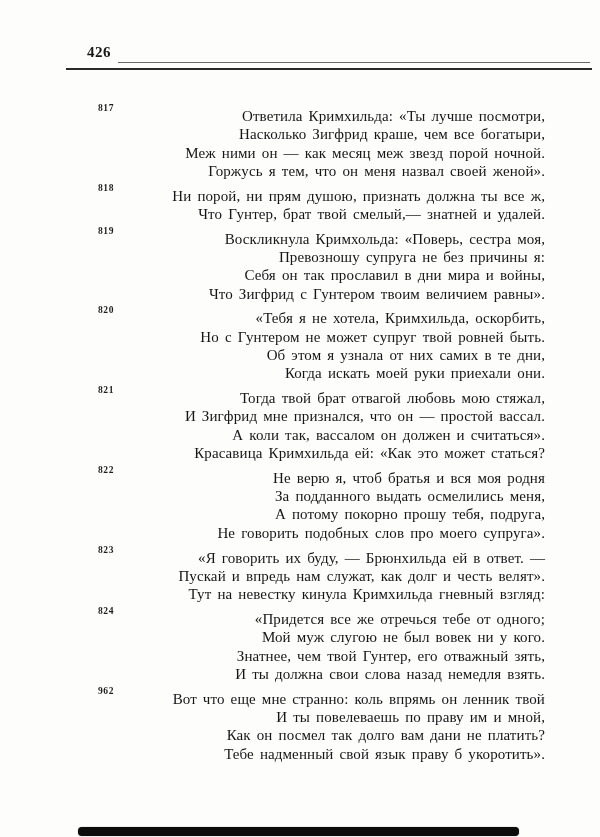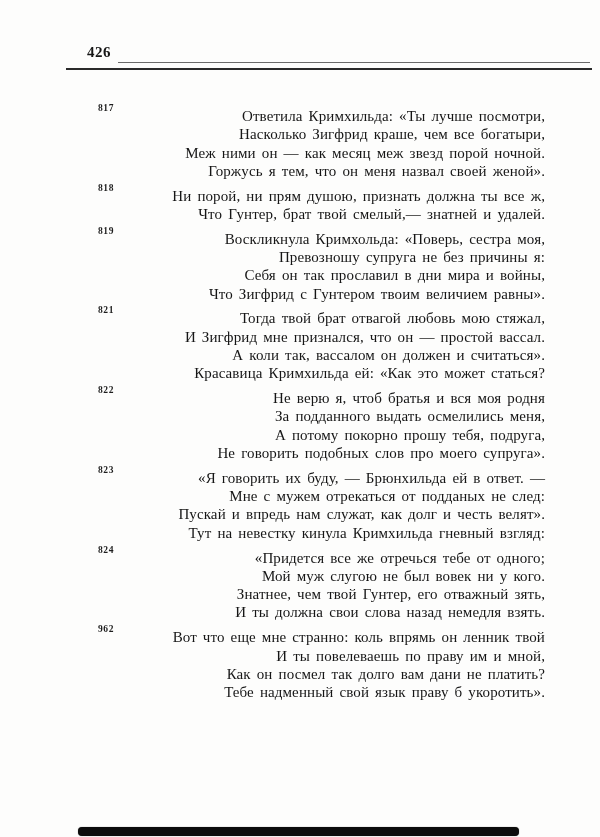--- a/index.html
+++ b/index.html
@@ -95,37 +95,43 @@
         <div class="verse-line">Что Гунтер, брат твой смелый,— знатней и удалей.</div>
       </section>
       <section class="stanza">
         <span class="stanza-number">819</span>
         <div class="verse-line">Воскликнула Кримхольда: «Поверь, сестра моя,</div>
         <div class="verse-line">Превозношу супруга не без причины я:</div>
         <div class="verse-line">Себя он так прославил в дни мира и войны,</div>
         <div class="verse-line">Что Зигфрид с Гунтером твоим величием равны».</div>
       </section>
       <section class="stanza">
+        <span class="stanza-number">820</span>
+        <div class="verse-line">«Тебя я не хотела, Кримхильда, оскорбить,</div>
+        <div class="verse-line">Но с Гунтером не может супруг твой ровней быть.</div>
+        <div class="verse-line">Об этом я узнала от них самих в те дни,</div>
+        <div class="verse-line">Когда искать моей руки приехали они.</div>
+      </section>
+      <section class="stanza">
         <span class="stanza-number">821</span>
         <div class="verse-line">Тогда твой брат отвагой любовь мою стяжал,</div>
         <div class="verse-line">И Зигфрид мне признался, что он — простой вассал.</div>
         <div class="verse-line">А коли так, вассалом он должен и считаться».</div>
         <div class="verse-line">Красавица Кримхильда ей: «Как это может статься?</div>
       </section>
       <section class="stanza">
         <span class="stanza-number">822</span>
         <div class="verse-line">Не верю я, чтоб братья и вся моя родня</div>
         <div class="verse-line">За подданного выдать осмелились меня,</div>
         <div class="verse-line">А потому покорно прошу тебя, подруга,</div>
         <div class="verse-line">Не говорить подобных слов про моего супруга».</div>
       </section>
       <section class="stanza">
         <span class="stanza-number">823</span>
         <div class="verse-line">«Я говорить их буду, — Брюнхильда ей в ответ. —</div>
-        <div class="verse-line">Мне с мужем отрекаться от подданых не след:</div>
         <div class="verse-line">Пускай и впредь нам служат, как долг и честь велят».</div>
         <div class="verse-line">Тут на невестку кинула Кримхильда гневный взгляд:</div>
       </section>
       <section class="stanza">
         <span class="stanza-number">824</span>
         <div class="verse-line">«Придется все же отречься тебе от одного;</div>
         <div class="verse-line">Мой муж слугою не был вовек ни у кого.</div>
         <div class="verse-line">Знатнее, чем твой Гунтер, его отважный зять,</div>
         <div class="verse-line">И ты должна свои слова назад немедля взять.</div>
       </section>

